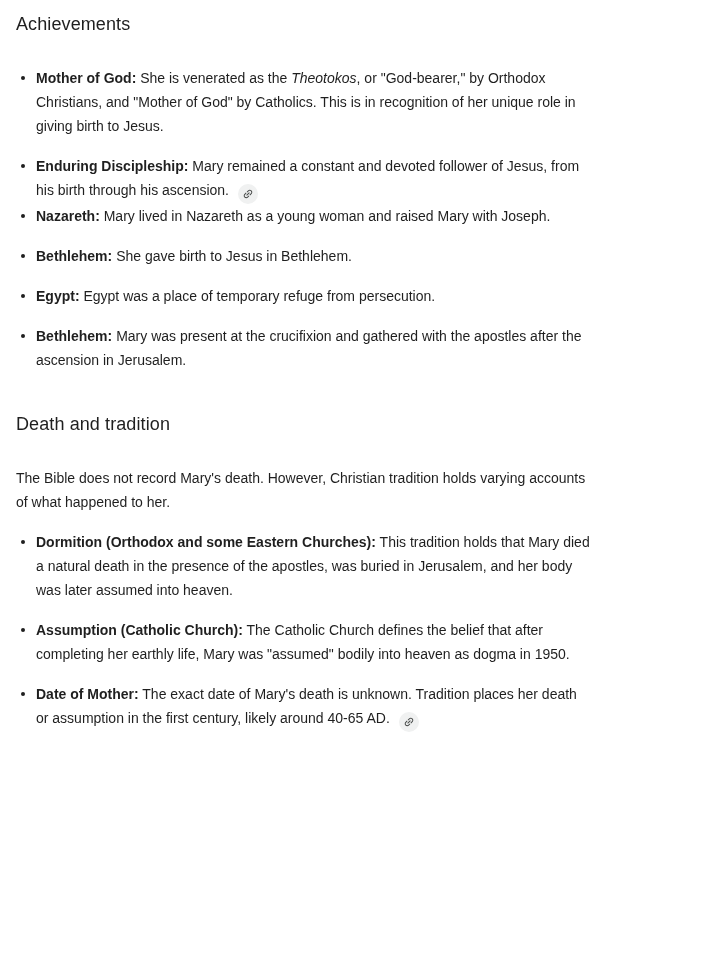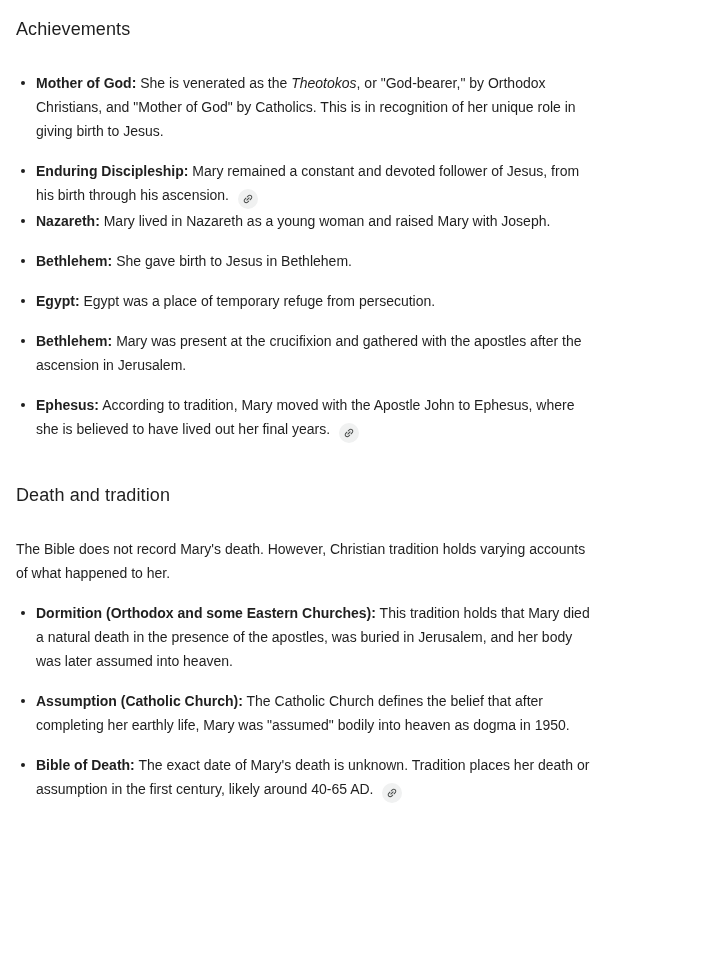--- a/index.html
+++ b/index.html
@@ -4,21 +4,21 @@
 <style>
   html, body {
     margin: 0;
     padding: 0;
     background: #ffffff;
   }
   .page {
     width: 612px;
     min-height: 957px;
     box-sizing: border-box;
-    padding: 17px 20px 13px 16px;
+    padding: 12px 20px 13px 16px;
     background: #ffffff;
     font-family: "Liberation Sans", "DejaVu Sans", sans-serif;
     font-size: 14px;
     line-height: 24px;
     color: #1f1f1f;
   }
   h2.section-heading {
     font-size: 18px;
     line-height: 24px;
     font-weight: 500;
@@ -116,46 +116,37 @@
         <span>She gave birth to Jesus in Bethlehem.</span>
       </li>
       <li>
         <span class="term">Egypt:</span>
         <span>Egypt was a place of temporary refuge from persecution.</span>
       </li>
       <li>
         <span class="term">Bethlehem:</span>
         <span>Mary was present at the crucifixion and gathered with the apostles after the ascension in Jerusalem.</span>
       </li>
-      <li>
-        <span class="term">Ephesus:</span>
-        <span>According to tradition, Mary moved with the Apostle John to Ephesus, where she is believed to have lived out her final years.</span>
-        <span class="link-chip">
-            <svg viewBox="0 0 24 24">
-              <path d="M3.9 12c0-1.71 1.39-3.1 3.1-3.1h4V7H7c-2.76 0-5 2.24-5 5s2.24 5 5 5h4v-1.9H7c-1.71 0-3.1-1.39-3.1-3.1zM8 13h8v-2H8v2zm9-6h-4v1.9h4c1.71 0 3.1 1.39 3.1 3.1s-1.39 3.1-3.1 3.1h-4V17h4c2.76 0 5-2.24 5-5s-2.24-5-5-5z"></path>
-            </svg>
-          </span>
-      </li>
     </ul>
   </section>
 
   <section>
     <h2 class="section-heading">Death and tradition</h2>
     <p class="intro">The Bible does not record Mary's death. However, Christian tradition holds varying accounts of what happened to her.</p>
     <ul class="bullet-list">
       <li>
         <span class="term">Dormition (Orthodox and some Eastern Churches):</span>
         <span>This tradition holds that Mary died a natural death in the presence of the apostles, was buried in Jerusalem, and her body was later assumed into heaven.</span>
       </li>
       <li>
         <span class="term">Assumption (Catholic Church):</span>
         <span>The Catholic Church defines the belief that after completing her earthly life, Mary was "assumed" bodily into heaven as dogma in 1950.</span>
       </li>
       <li>
-        <span class="term">Bible of Death:</span>
+        <span class="term">Date of Mother:</span>
         <span>The exact date of Mary's death is unknown. Tradition places her death or assumption in the first century, likely around 40-65 AD.</span>
         <span class="link-chip">
             <svg viewBox="0 0 24 24">
               <path d="M3.9 12c0-1.71 1.39-3.1 3.1-3.1h4V7H7c-2.76 0-5 2.24-5 5s2.24 5 5 5h4v-1.9H7c-1.71 0-3.1-1.39-3.1-3.1zM8 13h8v-2H8v2zm9-6h-4v1.9h4c1.71 0 3.1 1.39 3.1 3.1s-1.39 3.1-3.1 3.1h-4V17h4c2.76 0 5-2.24 5-5s-2.24-5-5-5z"></path>
             </svg>
           </span>
       </li>
     </ul>
   </section>
 

